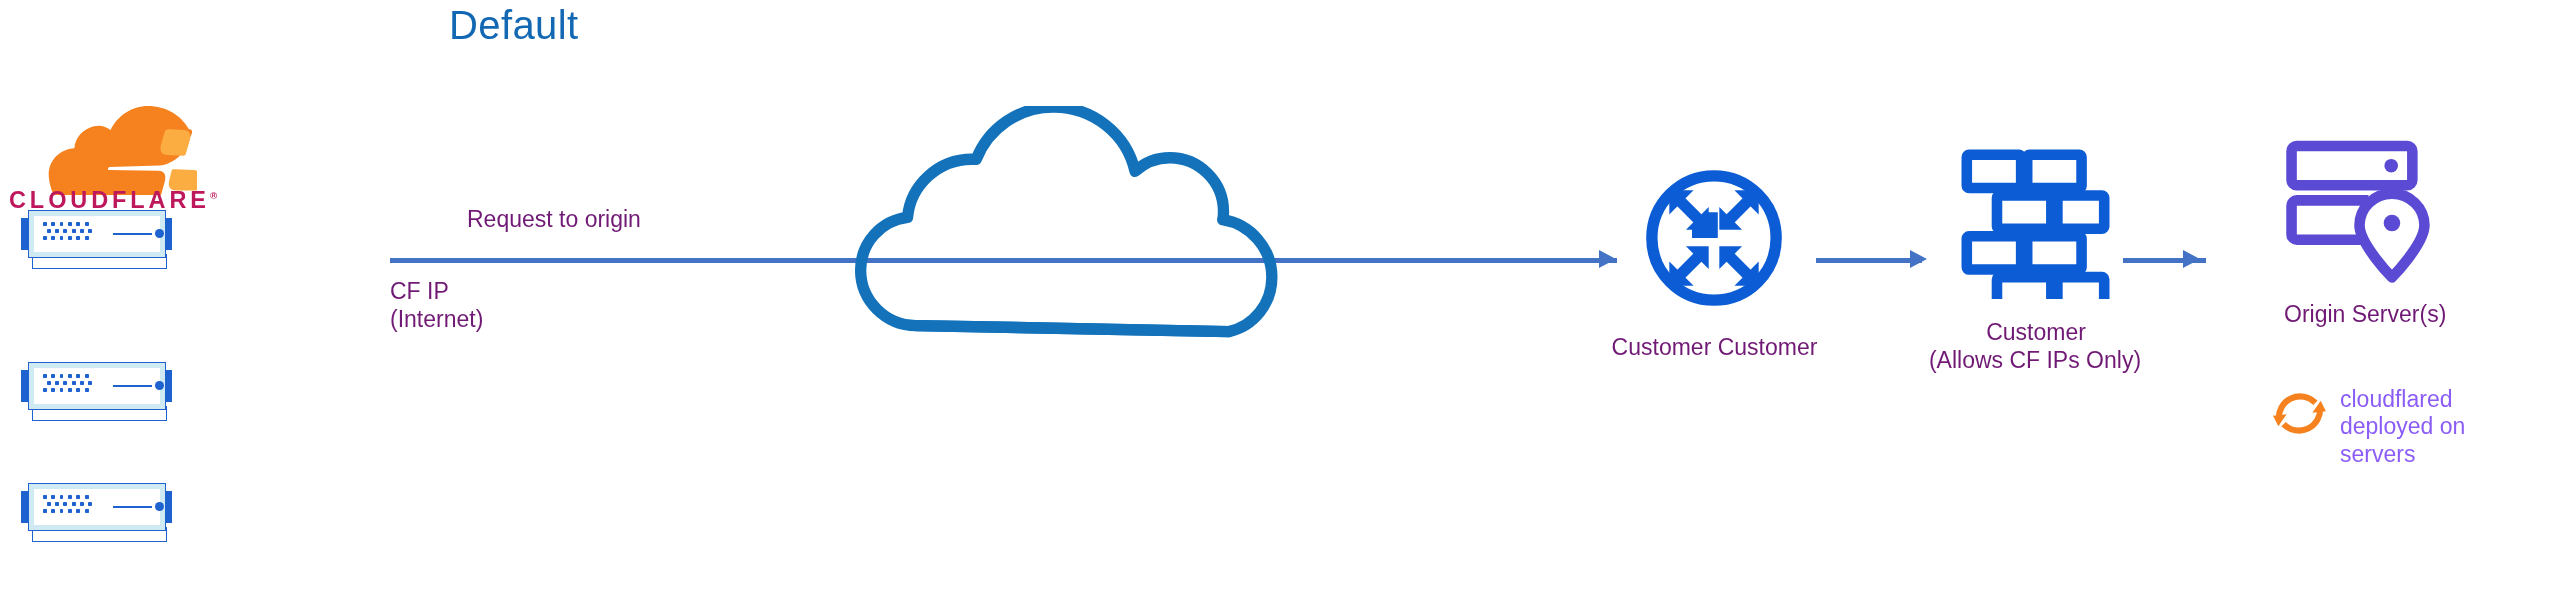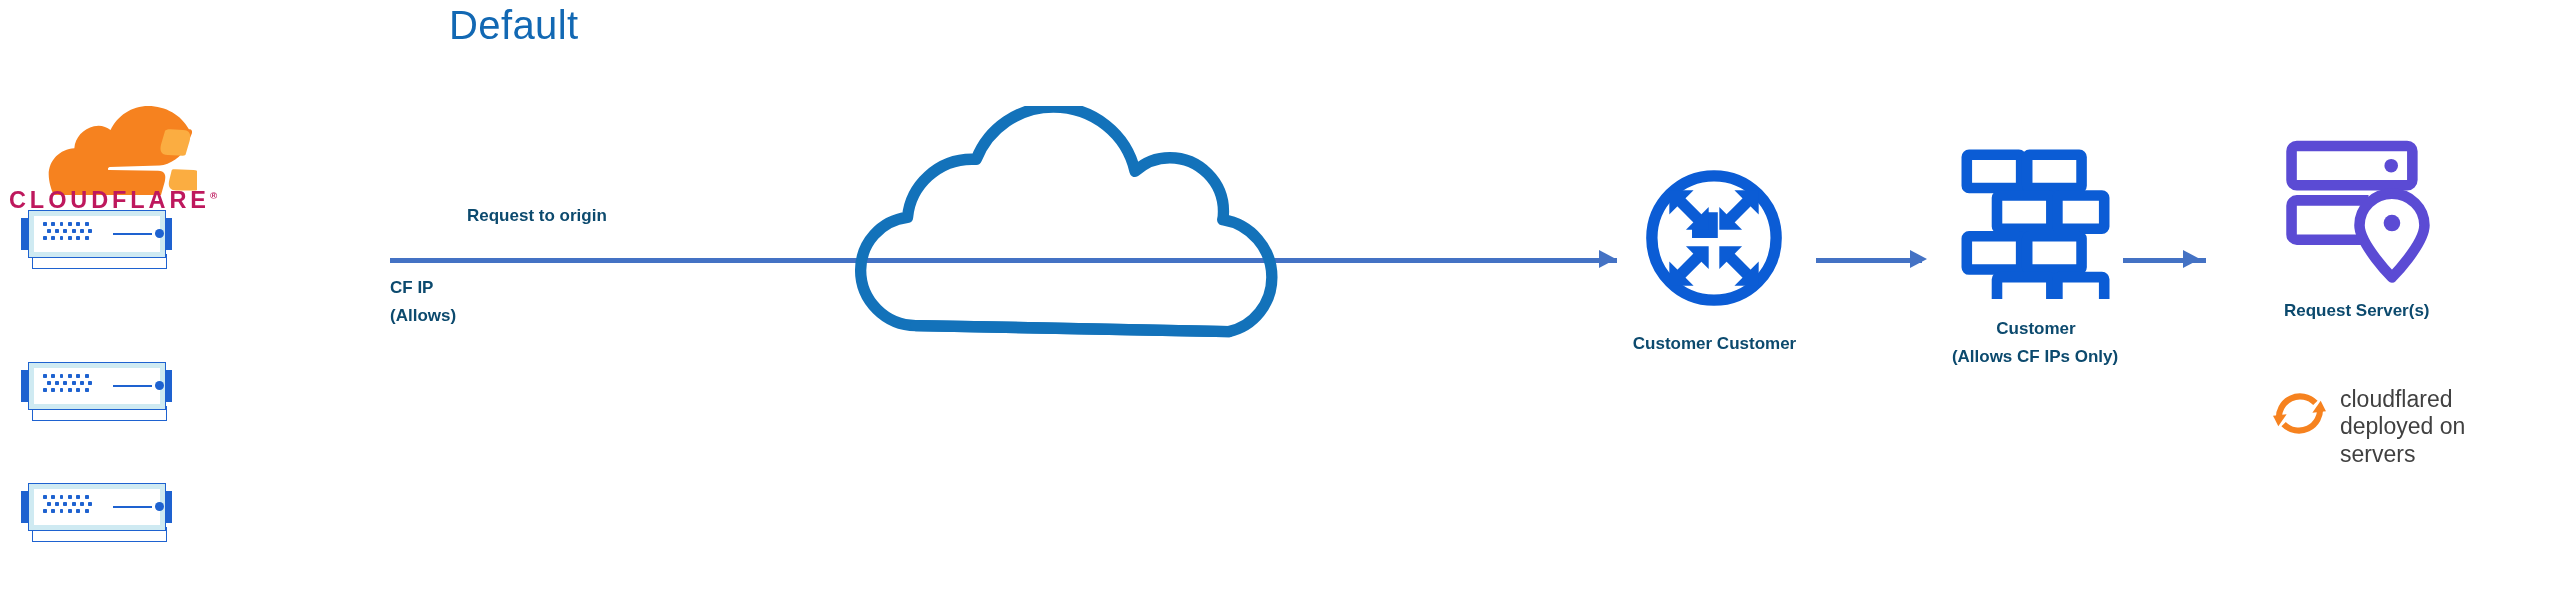--- a/index.html
+++ b/index.html
@@ -139,25 +139,24 @@
     width: 0;
     height: 0;
     border-top: 9.8px solid transparent;
     border-bottom: 9.8px solid transparent;
     border-left: 17.4px solid #4472C4;
   }
 
   
   .label {
     position: absolute;
-    color: #0c4a6e;
-    font-size: 17px;
+    color: #701a75;
+    font-size: 23px;
     line-height: 1.17;
     white-space: nowrap;
-    font-weight: bold;
   }
   .label.center { text-align: center; }
 
   
   #internet-cloud {
     position: absolute;
     left: 844px;
     top: 106px;
     width: 446px;
     height: 235px;
@@ -201,21 +200,21 @@
     position: absolute;
     left: 2270px;
     top: 384px;
     width: 59px;
     height: 59px;
   }
   #cloudflared-text {
     position: absolute;
     left: 2340px;
     top: 386px;
-    color: #404040;
+    color: #8b5cf6;
     font-size: 23px;
     line-height: 1.19;
     width: 174px;
   }
 </style>
 </head>
 <body>
 
 <div id="canvas">
 
@@ -334,21 +333,21 @@
       </div>
     </div>
   </div>
 
   <div class="flow-line" style="left:390px; top:258px; width:1227px;"></div>
   <div class="arrow-head" style="left:1599px; top:250px;"></div>
 
   <div class="label" style="left:467px; top:206px;">Request to origin</div>
 
   <div class="label" style="left:390px; top:278px;">CF IP</div>
-  <div class="label" style="left:390px; top:306px;">(Allows)</div>
+  <div class="label" style="left:390px; top:306px;">(Internet)</div>
 
   <div id="internet-cloud">
     <svg width="446" height="235" viewBox="0 0 590 310" xmlns="http://www.w3.org/2000/svg">
       <path d="M95 290
                C55 290 22 257 22 217
                C22 181 49 151 84 147
                C88 104 125 70 169 70
                C171 70 173 70 175 70
                C191 29 231 1 277 1
                C330 1 374 37 385 86
@@ -419,21 +418,21 @@
   <div id="origin-icon">
     <svg width="151" height="151" viewBox="0 0 200 200" xmlns="http://www.w3.org/2000/svg">
       <rect x="10" y="8" width="160" height="52" rx="7" fill="none" stroke="#5B4BD4" stroke-width="14"></rect>
       <circle cx="142" cy="34" r="9" fill="#5B4BD4"></circle>
       <path d="M112 80 L17 80 A7 7 0 0 0 10 87 L10 125 A7 7 0 0 0 17 132 L110 132" fill="none" stroke="#5B4BD4" stroke-width="14" stroke-linejoin="round"></path>
       <path d="M143 71 C119 71 100 90 100 113 C100 138 143 182 143 182
                C143 182 186 138 186 113 C186 90 167 71 143 71 Z" fill="none" stroke="#5B4BD4" stroke-width="14" stroke-linejoin="round"></path>
       <circle cx="143" cy="110" r="11" fill="#5B4BD4"></circle>
     </svg>
   </div>
-  <div class="label" style="left:2284px; top:301px;">Request Server(s)</div>
+  <div class="label" style="left:2284px; top:301px;">Origin Server(s)</div>
 
   <div id="cloudflared-icon">
     <svg width="59" height="59" viewBox="0 0 78 78" xmlns="http://www.w3.org/2000/svg">
       <path d="M12 48 A28 28 0 0 1 60 25" fill="none" stroke="#F6821F" stroke-width="8" stroke-linecap="butt"></path>
       <path d="M66 30 A28 28 0 0 1 18 53" fill="none" stroke="#F6821F" stroke-width="8" stroke-linecap="butt"></path>
       <polygon points="4,42 22,40 11,56" fill="#F6821F"></polygon>
       <polygon points="74,36 56,38 67,22" fill="#F6821F"></polygon>
     </svg>
   </div>
   <div id="cloudflared-text">

